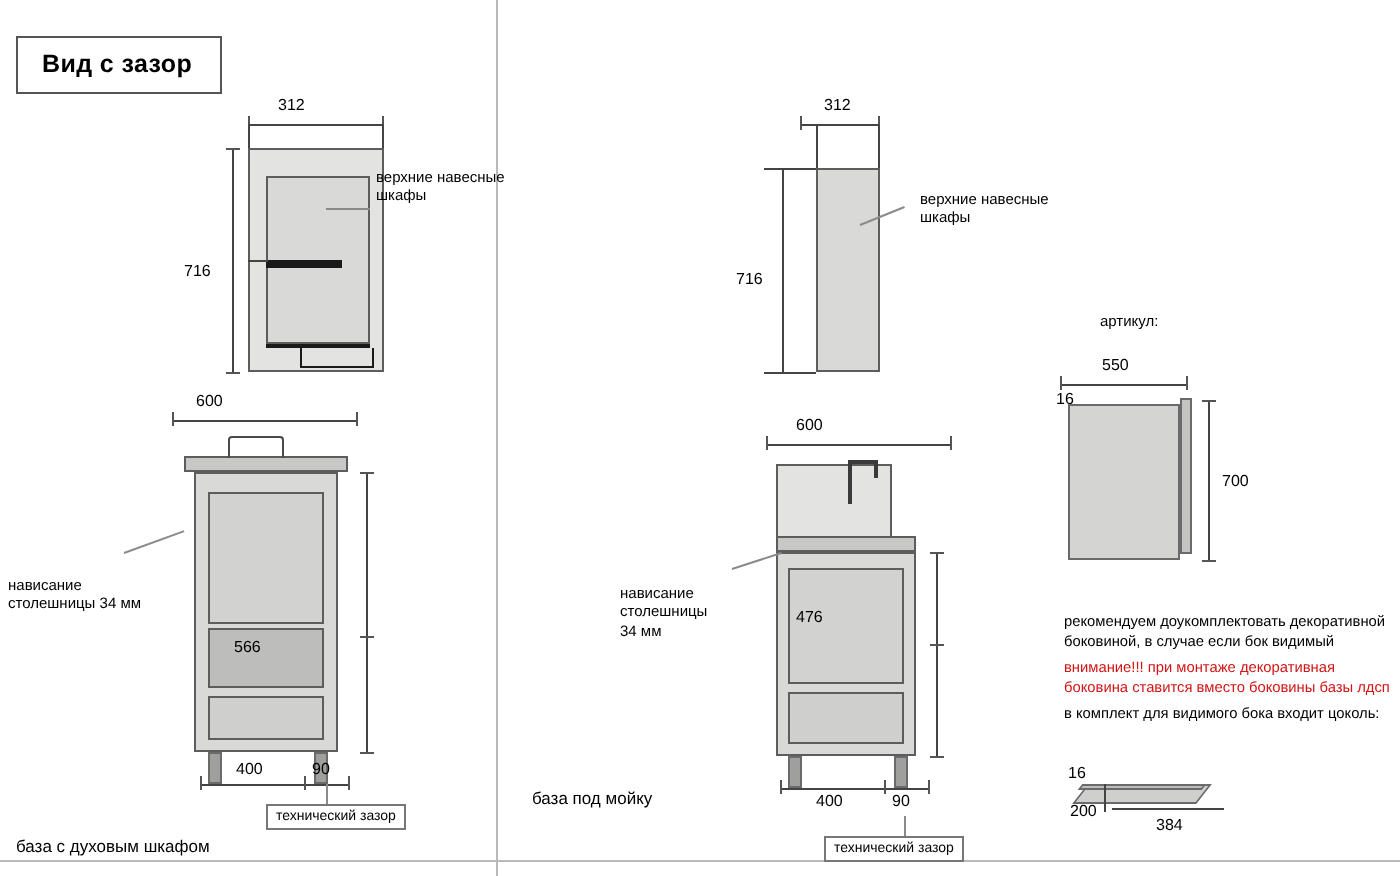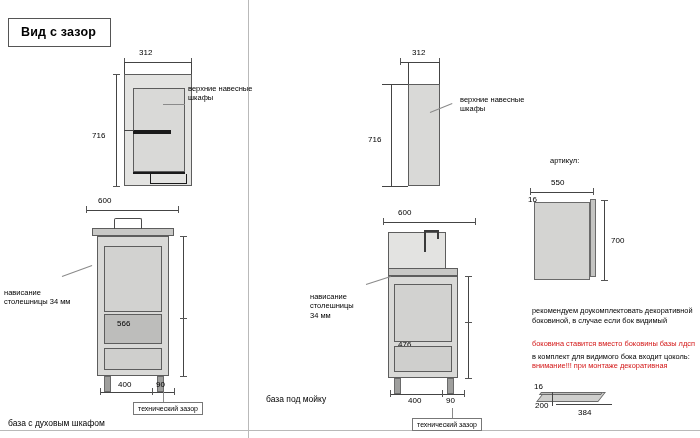--- a/index.html
+++ b/index.html
@@ -170,21 +170,21 @@
 
   <div class="abs box fill-c" style="left:388px; top:232px; width:58px; height:38px;"></div>
   <div class="abs box fill-d" style="left:388px; top:268px; width:70px; height:8px;"></div>
 
   <div class="abs" style="left:424px; top:230px; width:2px; height:22px; background:#3a3a3a;"></div>
   <div class="abs" style="left:424px; top:230px; width:14px; height:2px; background:#3a3a3a;"></div>
   <div class="abs" style="left:437px; top:230px; width:2px; height:9px; background:#3a3a3a;"></div>
 
   <div class="abs box fill-a" style="left:388px; top:276px; width:70px; height:102px;"></div>
   <div class="abs box fill-f" style="left:394px; top:284px; width:58px; height:58px;"></div>
-  <div class="abs dim" style="left:398px; top:340px;">476</div>
+  <div class="abs dim" style="left:398px; top:304px;">476</div>
   <div class="abs box fill-b" style="left:394px; top:346px; width:58px; height:26px;"></div>
 
   <div class="abs legbox" style="left:394px; top:378px; width:5px; height:14px;"></div>
   <div class="abs legbox" style="left:447px; top:378px; width:5px; height:14px;"></div>
 
   <div class="abs hair vline" style="left:468px; top:276px; height:102px;"></div>
   <div class="abs tick" style="left:465px; top:276px;"></div>
   <div class="abs tick" style="left:465px; top:322px;"></div>
   <div class="abs tick" style="left:465px; top:378px;"></div>
 
@@ -217,21 +217,21 @@
   <div class="abs" style="left:534px; top:202px; width:56px; height:78px; background:#d4d4d2; border:1px solid #6a6a6a; box-sizing:border-box;"></div>
   <div class="abs" style="left:590px; top:199px; width:6px; height:78px; background:#c4c4c2; border:1px solid #6a6a6a; box-sizing:border-box;"></div>
 
   <div class="abs dim" style="left:611px; top:236px;">700</div>
   <div class="abs hair vline" style="left:604px; top:200px; height:80px;"></div>
   <div class="abs tick" style="left:601px; top:200px;"></div>
   <div class="abs tick" style="left:601px; top:280px;"></div>
 
   <div class="abs note" style="left:532px; top:316px; width:166px;">боковиной, в случае если бок видимый</div>
   <div class="abs note" style="left:532px; top:306px; width:166px;">рекомендуем доукомплектовать декоративной</div>
-  <div class="abs note red" style="left:532px; top:329px; width:166px;margin-top:32px;">внимание!!! при монтаже декоративная</div>
+  <div class="abs note red" style="left:532px; top:329px; width:166px;">внимание!!! при монтаже декоративная</div>
   <div class="abs note red" style="left:532px; top:339px; width:170px;">боковина ставится вместо боковины базы лдсп</div>
   <div class="abs note" style="left:532px; top:352px; width:170px;">в комплект для видимого бока входит цоколь:</div>
 
   <div class="abs dim" style="left:534px; top:382px;">16</div>
   <div class="abs" style="left:540px; top:392px; width:62px; height:10px; background:#cfcfcd; border:1px solid #6a6a6a; box-sizing:border-box; transform:skewX(-38deg);"></div>
   <div class="abs" style="left:540px; top:392px; width:62px; height:3px; background:#bdbdbb; border:1px solid #6a6a6a; box-sizing:border-box; transform:skewX(-38deg);"></div>
   <div class="abs dim" style="left:535px; top:401px;">200</div>
   <div class="abs dim" style="left:578px; top:408px;">384</div>
   <div class="abs hair hline" style="left:556px; top:404px; width:56px;"></div>
   <div class="abs hair vline" style="left:552px; top:392px; height:14px;"></div>

